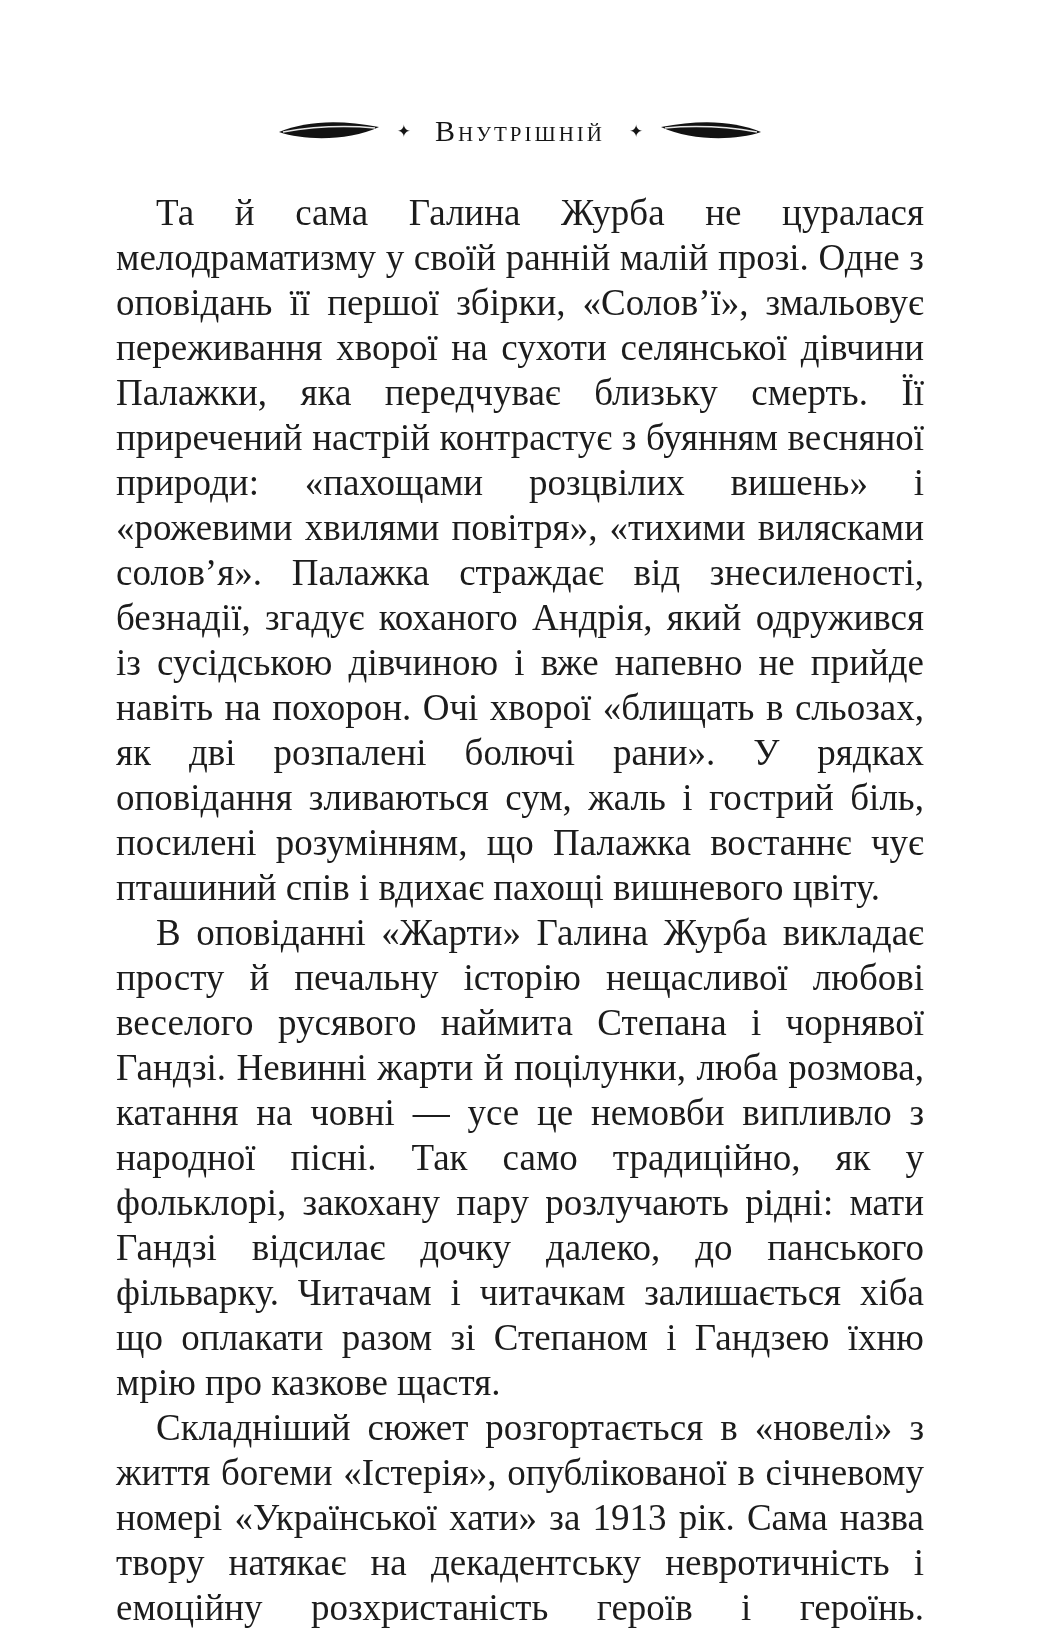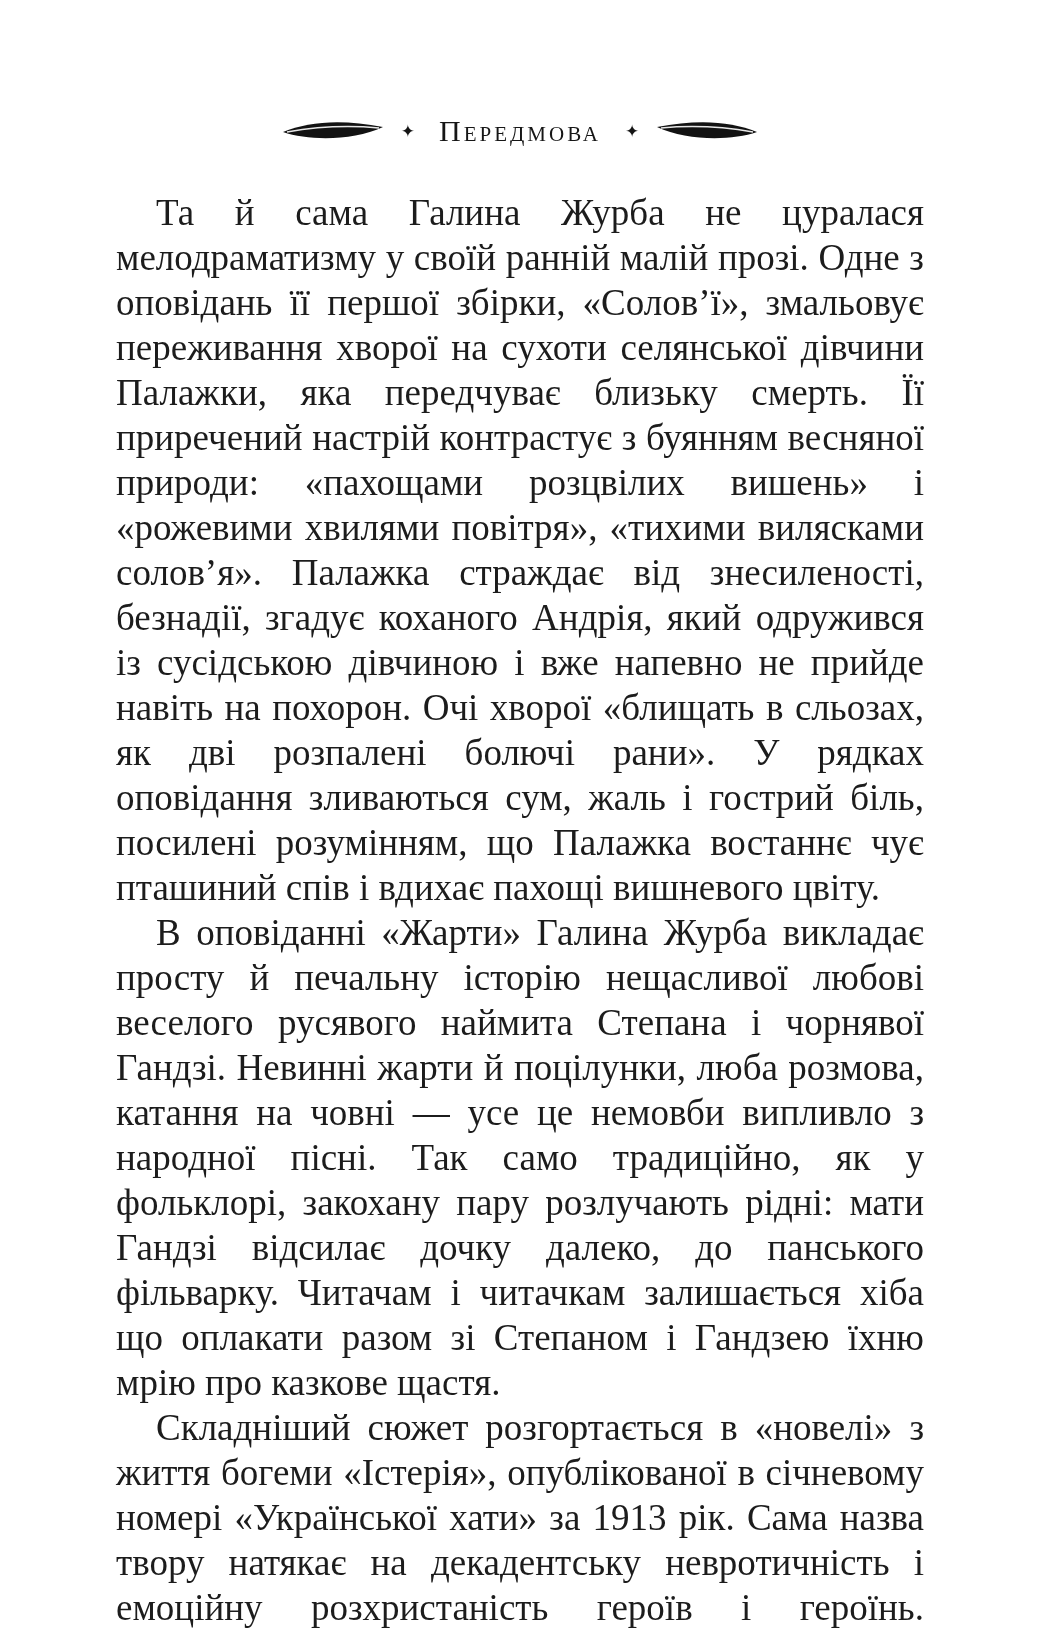--- a/index.html
+++ b/index.html
@@ -79,21 +79,21 @@
 <body>
 
 <div class="page">
 
   <header class="chapter-header">
     <svg class="ornament" width="104" height="26" viewBox="0 0 104 26" aria-hidden="true">
       <path d="M2 14 C 28 3, 62 1, 102 9 C 72 23, 28 23, 2 14 Z" fill="#121212"></path>
       <path d="M6 14 C 34 9, 66 7, 98 10" stroke="#ffffff" stroke-width="1.4" fill="none" opacity="0.9"></path>
     </svg>
     <span class="diamond">✦</span>
-    <h1 class="chapter-title">Передмова</h1>
+    <h1 class="chapter-title">Внутрішній</h1>
     <span class="diamond">✦</span>
     <svg class="ornament flip" width="104" height="26" viewBox="0 0 104 26" aria-hidden="true">
       <path d="M2 14 C 28 3, 62 1, 102 9 C 72 23, 28 23, 2 14 Z" fill="#121212"></path>
       <path d="M6 14 C 34 9, 66 7, 98 10" stroke="#ffffff" stroke-width="1.4" fill="none" opacity="0.9"></path>
     </svg>
   </header>
 
   <main class="body-text">
     <p>Та й сама Галина Журба не цуралася мелодраматизму у своїй ранній малій прозі. Одне з оповідань її першої збірки, «Солов’ї», змальовує переживання хворої на сухоти селянської дівчини Палажки, яка передчуває близьку смерть. Її приречений настрій контрастує з буянням весняної природи: «пахощами розцвілих вишень» і «рожевими хвилями повітря», «тихими вилясками солов’я». Палажка страждає від знесиленості, безнадії, згадує коханого Андрія, який одружився із сусідською дівчиною і вже напевно не прийде навіть на похорон. Очі хворої «блищать в сльозах, як дві розпалені болючі рани». У рядках оповідання зливаються сум, жаль і гострий біль, посилені розумінням, що Палажка востаннє чує пташиний спів і вдихає пахощі вишневого цвіту.</p>
     <p>В оповіданні «Жарти» Галина Журба викладає просту й печальну історію нещасливої любові веселого русявого наймита Степана і чорнявої Гандзі. Невинні жарти й поцілунки, люба розмова, катання на човні — усе це немовби випливло з народної пісні. Так само традиційно, як у фольклорі, закохану пару розлучають рідні: мати Гандзі відсилає дочку далеко, до панського фільварку. Читачам і читачкам залишається хіба що оплакати разом зі Степаном і Гандзею їхню мрію про казкове щастя.</p>

